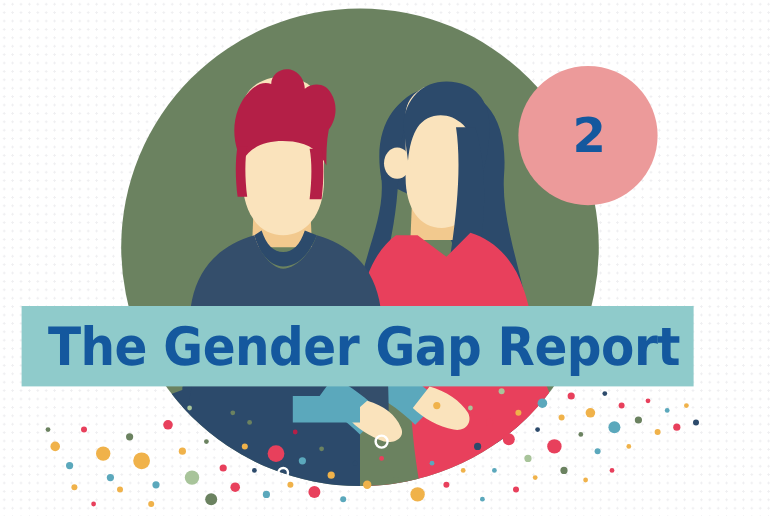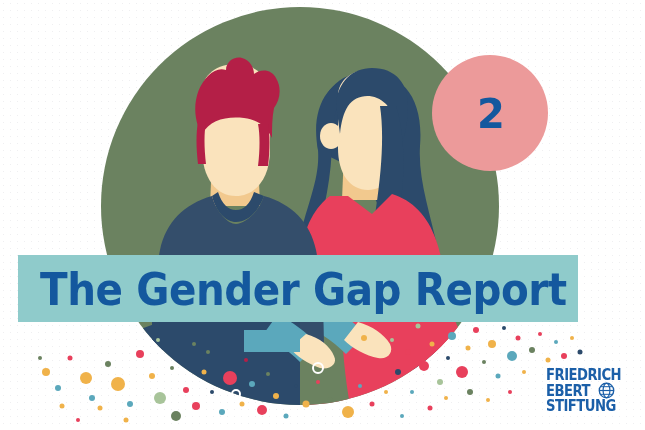--- a/index.html
+++ b/index.html
@@ -260,28 +260,14 @@
       </g>
 
     </g>
   </svg>
 
   <div id="banner"></div>
   <div id="banner-title">The Gender Gap Report</div>
 
   <div id="badge-number">2</div>
 
-  <div id="logo">
-    <div class="logo-line">FRIEDRICH</div>
-    <div id="logo-row-2">
-      <div class="logo-line">EBERT</div>
-      <svg id="globe-icon" viewBox="0 0 20 20" xmlns="http://www.w3.org/2000/svg">
-        <circle cx="10" cy="10" r="8.5" fill="none" stroke="#1B5FA8" stroke-width="1.6"></circle>
-        <ellipse cx="10" cy="10" rx="4" ry="8.5" fill="none" stroke="#1B5FA8" stroke-width="1.4"></ellipse>
-        <line x1="1.5" y1="10" x2="18.5" y2="10" stroke="#1B5FA8" stroke-width="1.4"></line>
-        <line x1="3" y1="5.5" x2="17" y2="5.5" stroke="#1B5FA8" stroke-width="1.2"></line>
-        <line x1="3" y1="14.5" x2="17" y2="14.5" stroke="#1B5FA8" stroke-width="1.2"></line>
-      </svg>
-    </div>
-    <div class="logo-line">STIFTUNG</div>
-  </div>
 
 </div>
 
 </body></html>

